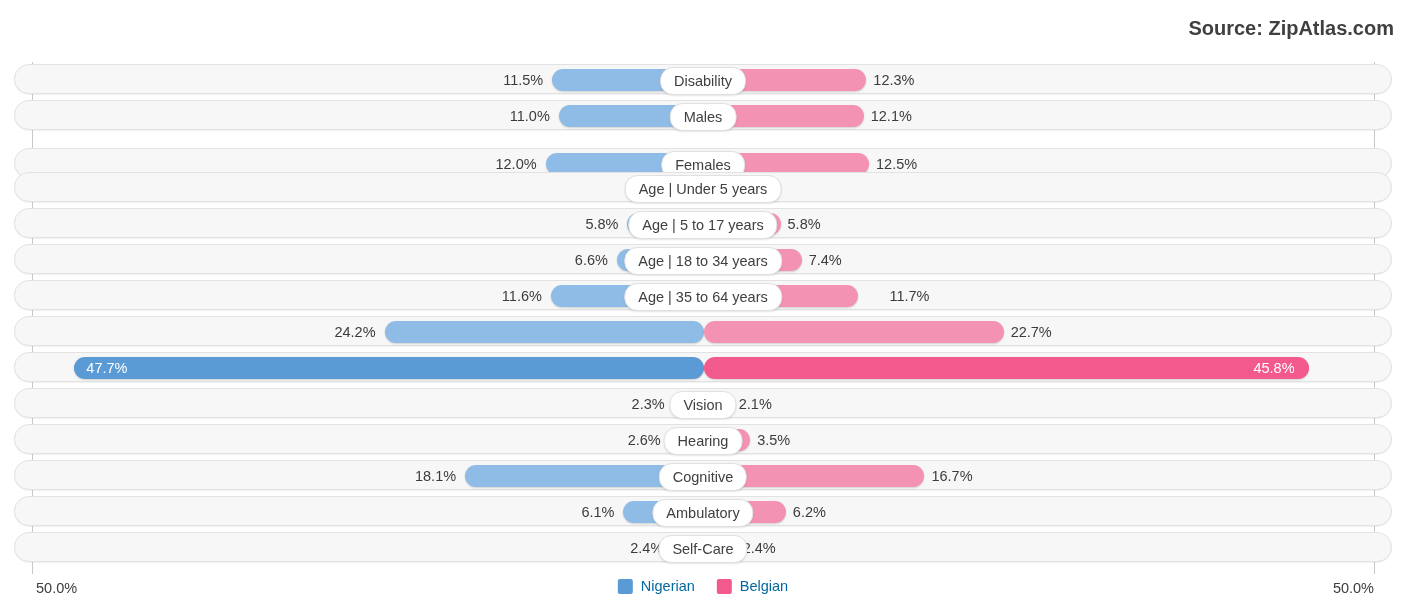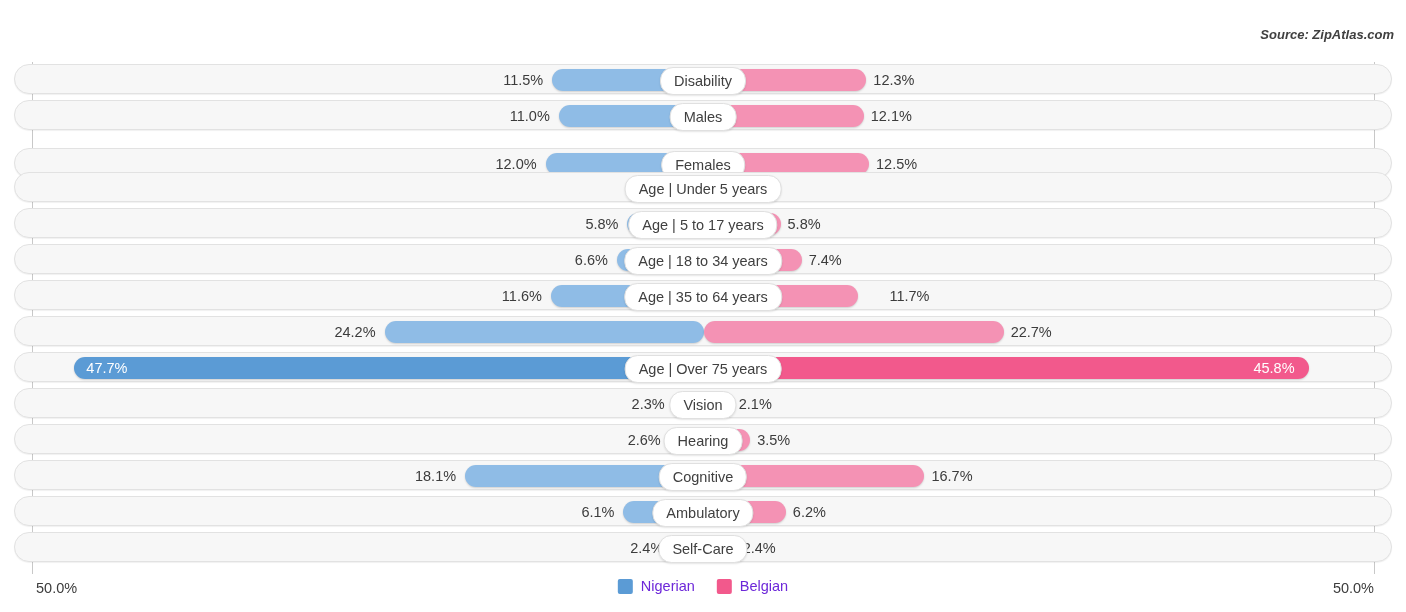--- a/index.html
+++ b/index.html
@@ -27,23 +27,22 @@
     left: 12px;
     top: 20px;
     font-size: 21px;
     color: #3c3c3c;
     letter-spacing: 0.2px;
     white-space: nowrap;
   }
   #source-label {
     position: absolute;
     right: 12px;
-    top: 27px;
-    font-size: 13px;
-    font-style: italic;
+    top: 17px;
+    font-size: 20px;
     font-weight: bold;
     color: #404040;
     white-space: nowrap;
   }
 
   
   #plot {
     position: absolute;
     left: 0;
     top: 62px;
@@ -156,21 +155,21 @@
     gap: 8px;
   }
   .legend-swatch {
     width: 15px;
     height: 15px;
     border-radius: 2px;
     display: inline-block;
   }
   .legend-label {
     font-size: 14.5px;
-    color: #6d28d9;
+    color: #0369a1;
     white-space: nowrap;
   }
 </style>
 </head>
 <body>
 
 <div id="header">
   <div id="source-label">Source: ZipAtlas.com</div>
 </div>
 
@@ -249,21 +248,20 @@
         <div class="val val-left" style="right: 1015.44px;">24.2%</div>
         <div class="val val-right" style="left: 995.64px;">22.7%</div>
       </div>
       <div class="row highlight" style="top: 290px;">
         <div class="bars">
           <div class="bar bar-left" style="left: 59.36px; width: 629.64px;"></div>
           <div class="bar bar-right" style="left: 689px; width: 604.56px;"></div>
         </div>
         <div class="val val-left" style="left: 71.36px; text-align: left;">47.7%</div>
         <div class="val val-right" style="right: 96.44px; text-align: right;">45.8%</div>
-        <div class="cat-pill">Age | Over 75 years</div>
       </div>
       <div class="row" style="top: 326px;">
         <div class="bars">
           <div class="bar bar-left" style="left: 658.64px; width: 30.36px;"></div>
           <div class="bar bar-right" style="left: 689px; width: 27.72px;"></div>
         </div>
         <div class="val val-left" style="right: 726.36px; margin-left: 40px;">2.3%</div>
         <div class="val val-right" style="left: 723.72px;">2.1%</div>
         <div class="cat-pill">Vision</div>
       </div>

